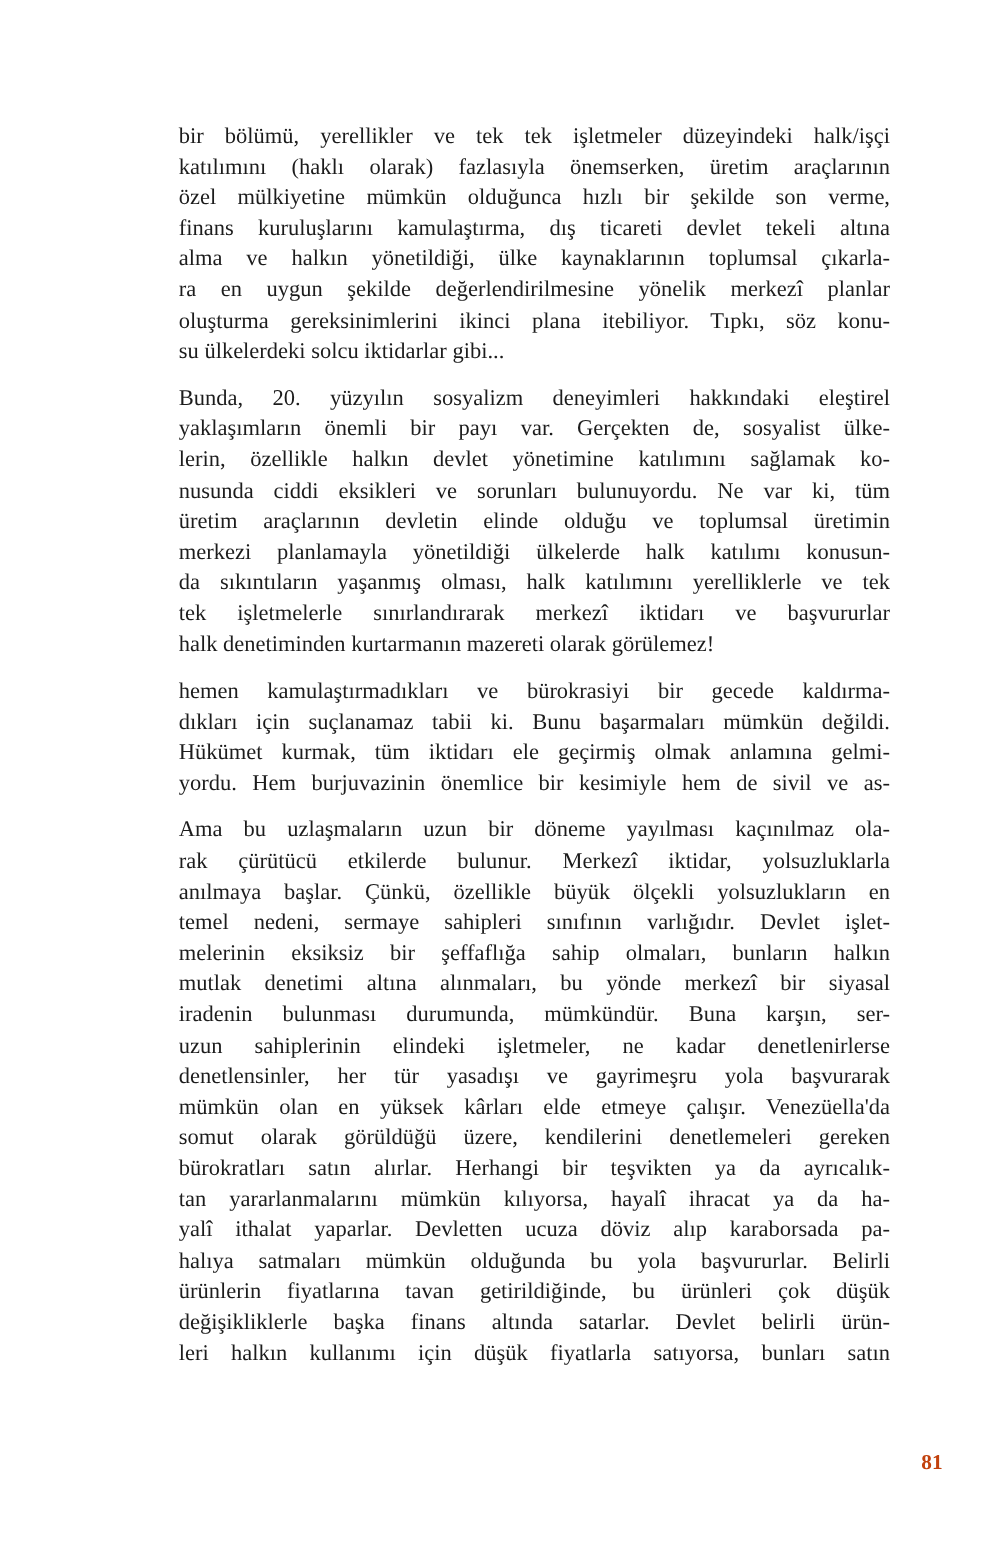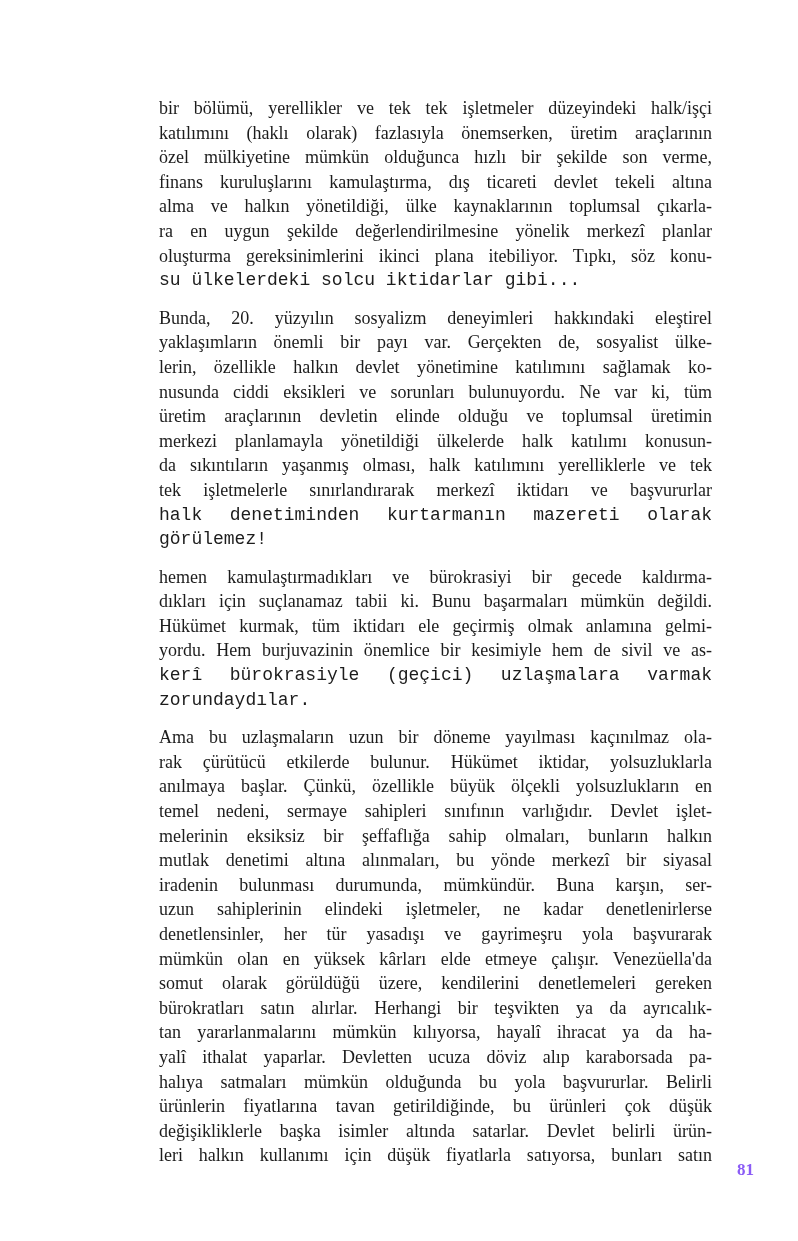--- a/index.html
+++ b/index.html
@@ -20,41 +20,40 @@
     inset: 0;
     background: #ffffff;
   }
   .text-block {
     position: absolute;
     left: 143px;
     top: 96px;
     width: 569px;
   }
   .para {
-    margin: 0 0 13px 16px;
+    margin: 0 0 13px 0;
     font-size: 18px;
     line-height: 24.6px;
   }
   .line {
     text-align: justify;
     text-align-last: justify;
     white-space: normal;
     min-height: 24.6px;
   }
   .line.lastline {
     text-align-last: left;
-    font-family: Liberation Mono, monospace;
   }
   .page-number {
     position: absolute;
     right: 44px;
     top: 1160px;
     font-size: 17px;
     font-weight: bold;
-    color: #8b5cf6;
+    color: #c2410c;
   }
 </style>
 </head>
 <body>
 
 <div class="page">
   <div class="text-block">
       <div class="para">
         <div class="line">bir bölümü, yerellikler ve tek tek işletmeler düzeyindeki halk/işçi</div>
         <div class="line">katılımını (haklı olarak) fazlasıyla önemserken, üretim araçlarının</div>
@@ -74,37 +73,36 @@
         <div class="line">merkezi planlamayla yönetildiği ülkelerde halk katılımı konusun-</div>
         <div class="line">da sıkıntıların yaşanmış olması, halk katılımını yerelliklerle ve tek</div>
         <div class="line">tek işletmelerle sınırlandırarak merkezî iktidarı ve başvururlar</div>
         <div class="line lastline">halk denetiminden kurtarmanın mazereti olarak görülemez!</div>
       </div>
       <div class="para">
         <div class="line">hemen kamulaştırmadıkları ve bürokrasiyi bir gecede kaldırma-</div>
         <div class="line">dıkları için suçlanamaz tabii ki. Bunu başarmaları mümkün değildi.</div>
         <div class="line">Hükümet kurmak, tüm iktidarı ele geçirmiş olmak anlamına gelmi-</div>
         <div class="line">yordu. Hem burjuvazinin önemlice bir kesimiyle hem de sivil ve as-</div>
-        <div class="line lastline">kerî bürokrasiyle (geçici) uzlaşmalara varmak zorundaydılar.</div>
       </div>
       <div class="para">
         <div class="line">Ama bu uzlaşmaların uzun bir döneme yayılması kaçınılmaz ola-</div>
-        <div class="line">rak çürütücü etkilerde bulunur. Hükümet iktidar, yolsuzluklarla</div>
+        <div class="line">rak çürütücü etkilerde bulunur. Merkezî iktidar, yolsuzluklarla</div>
         <div class="line">anılmaya başlar. Çünkü, özellikle büyük ölçekli yolsuzlukların en</div>
         <div class="line">temel nedeni, sermaye sahipleri sınıfının varlığıdır. Devlet işlet-</div>
         <div class="line">melerinin eksiksiz bir şeffaflığa sahip olmaları, bunların halkın</div>
         <div class="line">mutlak denetimi altına alınmaları, bu yönde merkezî bir siyasal</div>
         <div class="line">iradenin bulunması durumunda, mümkündür. Buna karşın, ser-</div>
         <div class="line">uzun sahiplerinin elindeki işletmeler, ne kadar denetlenirlerse</div>
         <div class="line">denetlensinler, her tür yasadışı ve gayrimeşru yola başvurarak</div>
         <div class="line">mümkün olan en yüksek kârları elde etmeye çalışır. Venezüella'da</div>
         <div class="line">somut olarak görüldüğü üzere, kendilerini denetlemeleri gereken</div>
         <div class="line">bürokratları satın alırlar. Herhangi bir teşvikten ya da ayrıcalık-</div>
         <div class="line">tan yararlanmalarını mümkün kılıyorsa, hayalî ihracat ya da ha-</div>
         <div class="line">yalî ithalat yaparlar. Devletten ucuza döviz alıp karaborsada pa-</div>
         <div class="line">halıya satmaları mümkün olduğunda bu yola başvururlar. Belirli</div>
         <div class="line">ürünlerin fiyatlarına tavan getirildiğinde, bu ürünleri çok düşük</div>
-        <div class="line">değişikliklerle başka isimler altında satarlar. Devlet belirli ürün-</div>
+        <div class="line">değişikliklerle başka finans altında satarlar. Devlet belirli ürün-</div>
         <div class="line">leri halkın kullanımı için düşük fiyatlarla satıyorsa, bunları satın</div>
       </div>
     </div>
   <div class="page-number">81</div>
 </div>
 
 </body></html>

